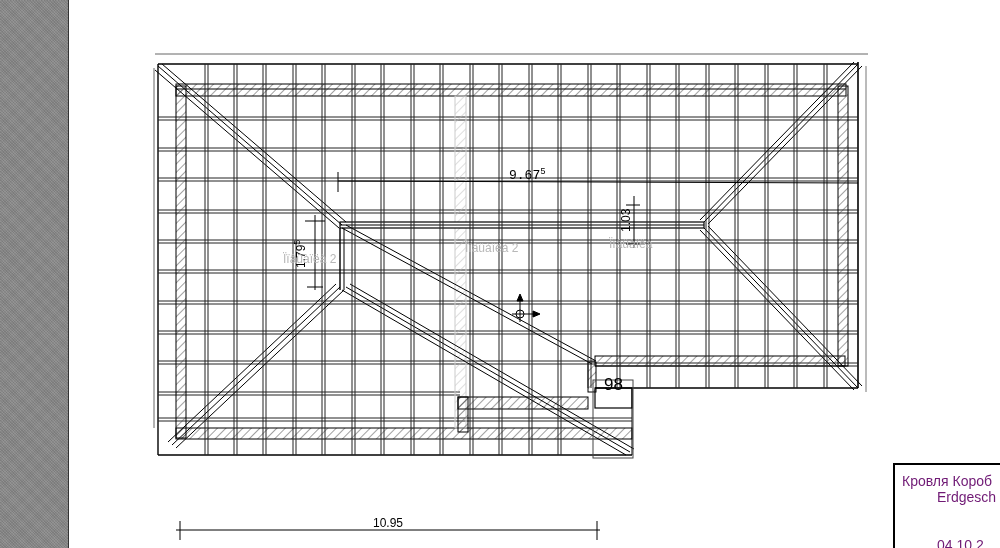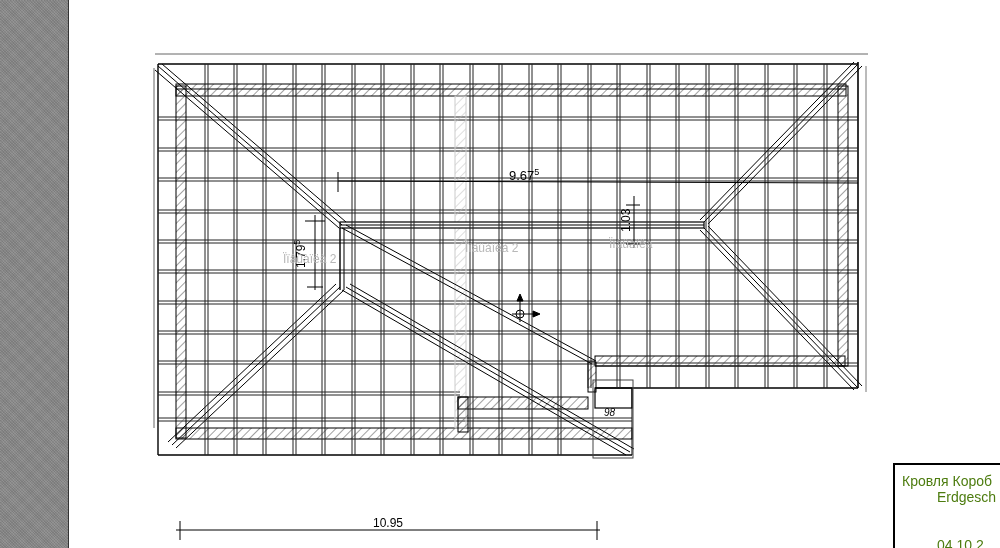--- a/index.html
+++ b/index.html
@@ -6,21 +6,21 @@
   body { width:1000px; height:548px; overflow:hidden; background:#ffffff; position:relative; font-family:"Liberation Sans", sans-serif; }
   .sidebar { position:absolute; left:0; top:0; width:68px; height:548px;
     background-color:#8a8a8a;
     background-image: repeating-linear-gradient(45deg, rgba(0,0,0,0.10) 0 1px, transparent 1px 2px),
                       repeating-linear-gradient(-45deg, rgba(255,255,255,0.08) 0 1px, transparent 1px 2px);
     border-right:1px solid #333; }
   svg { position:absolute; left:0; top:0; }
   .lbl { position:absolute; font-size:12px; color:#000; white-space:nowrap; line-height:1; }
   .ghost { position:absolute; font-size:12px; color:#b8b8b8; white-space:nowrap; line-height:1; }
   .titlebox { position:absolute; left:893px; top:463px; width:120px; height:100px; border:2px solid #000; border-right:none; background:#fff; }
-  .titlebox div { position:absolute; font-size:14px; color:#4d7c0f; white-space:nowrap; }
+  .titlebox div { position:absolute; font-size:14px; color:#701a75; white-space:nowrap; }
 </style>
 </head>
 <body>
 
 <div class="sidebar"></div>
 
 <svg width="1000" height="548" xmlns="http://www.w3.org/2000/svg">
   <defs>
     <pattern id="hatch" width="6" height="6" patternUnits="userSpaceOnUse" patternTransform="rotate(45)">
       <line x1="0" y1="0" x2="0" y2="6" stroke="#444" stroke-width="1"></line>
@@ -187,25 +187,25 @@
 
   <g stroke="#000" stroke-width="1" fill="none">
     <circle cx="520" cy="314" r="4"></circle>
     <line x1="512" y1="314" x2="535" y2="314"></line>
     <line x1="520" y1="300" x2="520" y2="322"></line>
     <polygon points="520,294 517,301 523,301" fill="#000"></polygon>
     <polygon points="540,314 533,311 533,317" fill="#000"></polygon>
   </g>
 </svg>
 
-<span class="lbl" style="left:509px;top:168px;font-size:13px;"><span>9.67</span><sup style="font-size:9px;">5</sup></span>
+<span class="lbl" style="left:509px;top:168px;font-size:13px;font-family:Liberation Mono, monospace;"><span>9.67</span><sup style="font-size:9px;">5</sup></span>
 <span class="lbl" style="left:293px;top:232px;transform:rotate(-90deg);transform-origin:left top;top:268px;"><span>1.79</span><sup style="font-size:9px;">5</sup></span>
 <span class="lbl" style="left:620px;top:232px;transform:rotate(-90deg);transform-origin:left top;">1.03</span>
 <span class="lbl" style="left:373px;top:517px;">10.95</span>
-<span class="lbl" style="left:604px;top:408px;font-size:10px;font-style:italic;">98</span>
+<span class="lbl" style="left:604px;top:376px;font-size:17px;">98</span>
 
 <span class="ghost" style="left:283px;top:253px;">Ïïâüàïëà 2</span>
 <span class="ghost" style="left:465px;top:242px;">Ïïâüàïëà 2</span>
 <span class="ghost" style="left:609px;top:231px;margin-top:7px;">Ïïâüàïëà</span>
 
 <div class="titlebox">
   <div style="left:7px;top:8px;">Кровля Короб</div>
   <div style="left:42px;top:24px;">Erdgesch</div>
   <div style="left:42px;top:72px;">04.10.2</div>
 </div>

